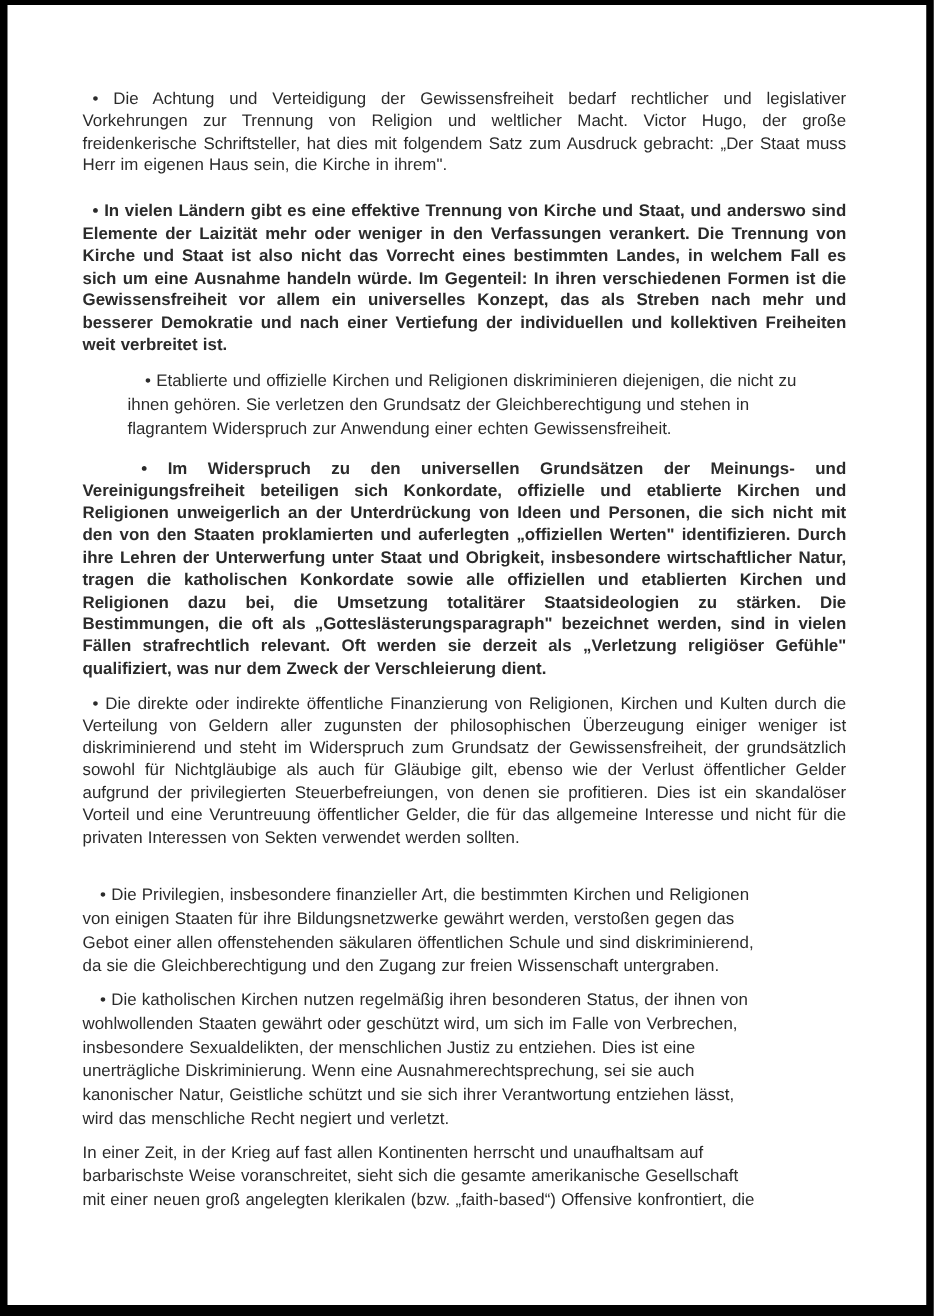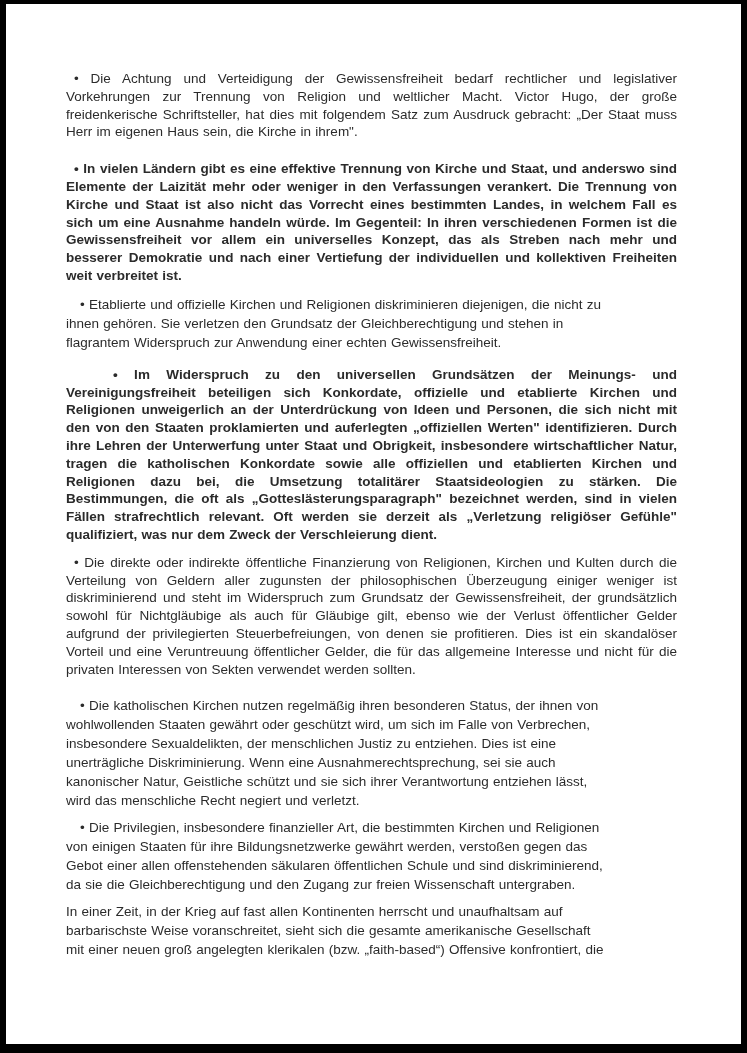--- a/index.html
+++ b/index.html
@@ -34,49 +34,49 @@
   .para.justified { text-align: justify; }
   .para.loose {
     line-height: 19px;
     white-space: pre-line;
     text-align: left;
   }
   .ind-sm  { text-indent: 8px; }
   .ind-md  { text-indent: 14px; }
   .ind-lg  { text-indent: 47px; }
   .mb-19 { margin-bottom: 19px; }
-  .mb-14 { margin-bottom: 14px; }
-  .mb-13 { margin-bottom: 18px; }
+  .mb-14 { margin-bottom: 14px; margin-left: 36px; }
+  .mb-13 { margin-bottom: 28px; }
   .mb-10 { margin-bottom: 10px; font-weight: bold; }
   .mb-8  { margin-bottom: 8px; }
 </style>
 </head>
 <body>
 
 <div class="page">
   <p class="para justified ind-sm mb-19">• Die Achtung und Verteidigung der Gewissensfreiheit bedarf rechtlicher und legislativer Vorkehrungen zur Trennung von Religion und weltlicher Macht. Victor Hugo, der große freidenkerische Schriftsteller, hat dies mit folgendem Satz zum Ausdruck gebracht: „Der Staat muss Herr im eigenen Haus sein, die Kirche in ihrem".</p>
 
   <p class="para justified ind-sm mb-10">• In vielen Ländern gibt es eine effektive Trennung von Kirche und Staat, und anderswo sind Elemente der Laizität mehr oder weniger in den Verfassungen verankert. Die Trennung von Kirche und Staat ist also nicht das Vorrecht eines bestimmten Landes, in welchem Fall es sich um eine Ausnahme handeln würde. Im Gegenteil: In ihren verschiedenen Formen ist die Gewissensfreiheit vor allem ein universelles Konzept, das als Streben nach mehr und besserer Demokratie und nach einer Vertiefung der individuellen und kollektiven Freiheiten weit verbreitet ist.</p>
 
   <p class="para loose ind-md mb-14">• Etablierte und offizielle Kirchen und Religionen diskriminieren diejenigen, die nicht zu
 ihnen gehören. Sie verletzen den Grundsatz der Gleichberechtigung und stehen in
 flagrantem Widerspruch zur Anwendung einer echten Gewissensfreiheit.</p>
 
   <p class="para justified ind-lg mb-10">• Im Widerspruch zu den universellen Grundsätzen der Meinungs- und Vereinigungsfreiheit beteiligen sich Konkordate, offizielle und etablierte Kirchen und Religionen unweigerlich an der Unterdrückung von Ideen und Personen, die sich nicht mit den von den Staaten proklamierten und auferlegten „offiziellen Werten" identifizieren. Durch ihre Lehren der Unterwerfung unter Staat und Obrigkeit, insbesondere wirtschaftlicher Natur, tragen die katholischen Konkordate sowie alle offiziellen und etablierten Kirchen und Religionen dazu bei, die Umsetzung totalitärer Staatsideologien zu stärken. Die Bestimmungen, die oft als „Gotteslästerungsparagraph" bezeichnet werden, sind in vielen Fällen strafrechtlich relevant. Oft werden sie derzeit als „Verletzung religiöser Gefühle" qualifiziert, was nur dem Zweck der Verschleierung dient.</p>
 
   <p class="para justified ind-sm mb-13">• Die direkte oder indirekte öffentliche Finanzierung von Religionen, Kirchen und Kulten durch die Verteilung von Geldern aller zugunsten der philosophischen Überzeugung einiger weniger ist diskriminierend und steht im Widerspruch zum Grundsatz der Gewissensfreiheit, der grundsätzlich sowohl für Nichtgläubige als auch für Gläubige gilt, ebenso wie der Verlust öffentlicher Gelder aufgrund der privilegierten Steuerbefreiungen, von denen sie profitieren. Dies ist ein skandalöser Vorteil und eine Veruntreuung öffentlicher Gelder, die für das allgemeine Interesse und nicht für die privaten Interessen von Sekten verwendet werden sollten.</p>
 
+  <p class="para loose ind-md mb-8">• Die Privilegien, insbesondere finanzieller Art, die bestimmten Kirchen und Religionen
+von einigen Staaten für ihre Bildungsnetzwerke gewährt werden, verstoßen gegen das
+Gebot einer allen offenstehenden säkularen öffentlichen Schule und sind diskriminierend,
+da sie die Gleichberechtigung und den Zugang zur freien Wissenschaft untergraben.</p>
+
   <p class="para loose ind-md mb-8">• Die katholischen Kirchen nutzen regelmäßig ihren besonderen Status, der ihnen von
 wohlwollenden Staaten gewährt oder geschützt wird, um sich im Falle von Verbrechen,
 insbesondere Sexualdelikten, der menschlichen Justiz zu entziehen. Dies ist eine
 unerträgliche Diskriminierung. Wenn eine Ausnahmerechtsprechung, sei sie auch
 kanonischer Natur, Geistliche schützt und sie sich ihrer Verantwortung entziehen lässt,
 wird das menschliche Recht negiert und verletzt.</p>
 
-  <p class="para loose ind-md mb-8">• Die Privilegien, insbesondere finanzieller Art, die bestimmten Kirchen und Religionen
-von einigen Staaten für ihre Bildungsnetzwerke gewährt werden, verstoßen gegen das
-Gebot einer allen offenstehenden säkularen öffentlichen Schule und sind diskriminierend,
-da sie die Gleichberechtigung und den Zugang zur freien Wissenschaft untergraben.</p>
-
   <p class="para loose">In einer Zeit, in der Krieg auf fast allen Kontinenten herrscht und unaufhaltsam auf
 barbarischste Weise voranschreitet, sieht sich die gesamte amerikanische Gesellschaft
 mit einer neuen groß angelegten klerikalen (bzw. „faith-based“) Offensive konfrontiert, die</p>
 </div>
 
 </body></html>

